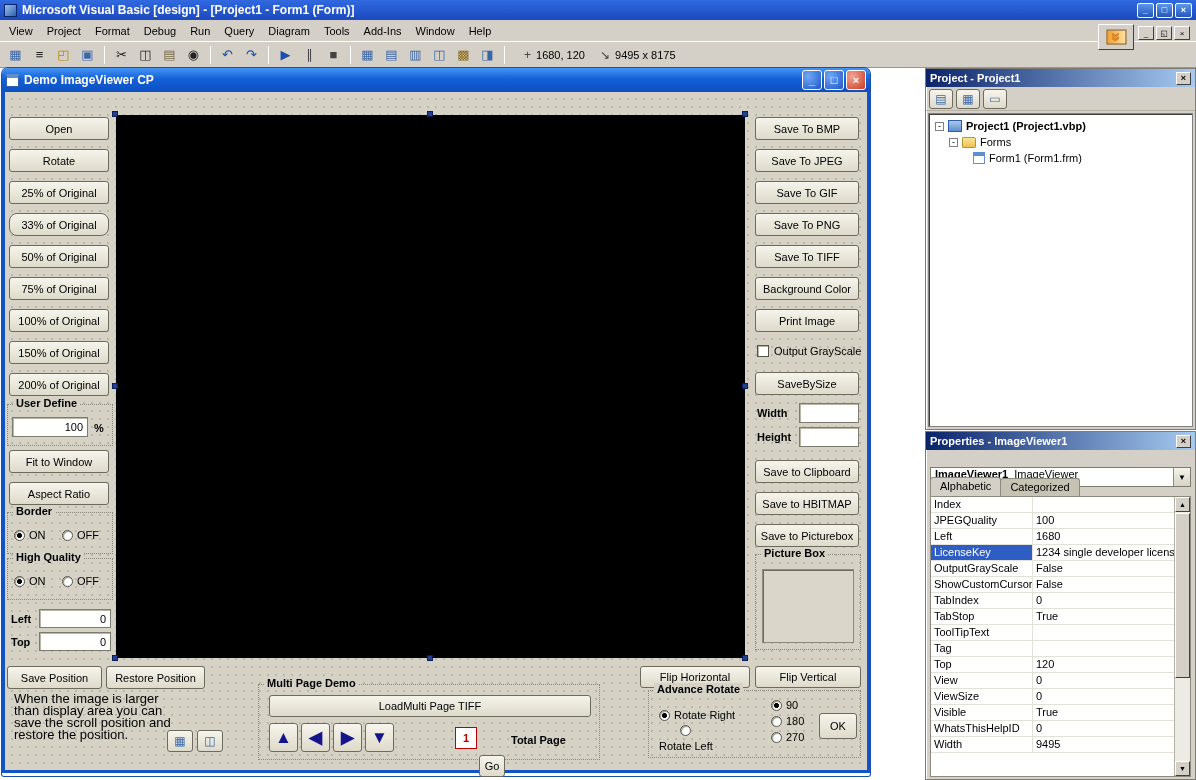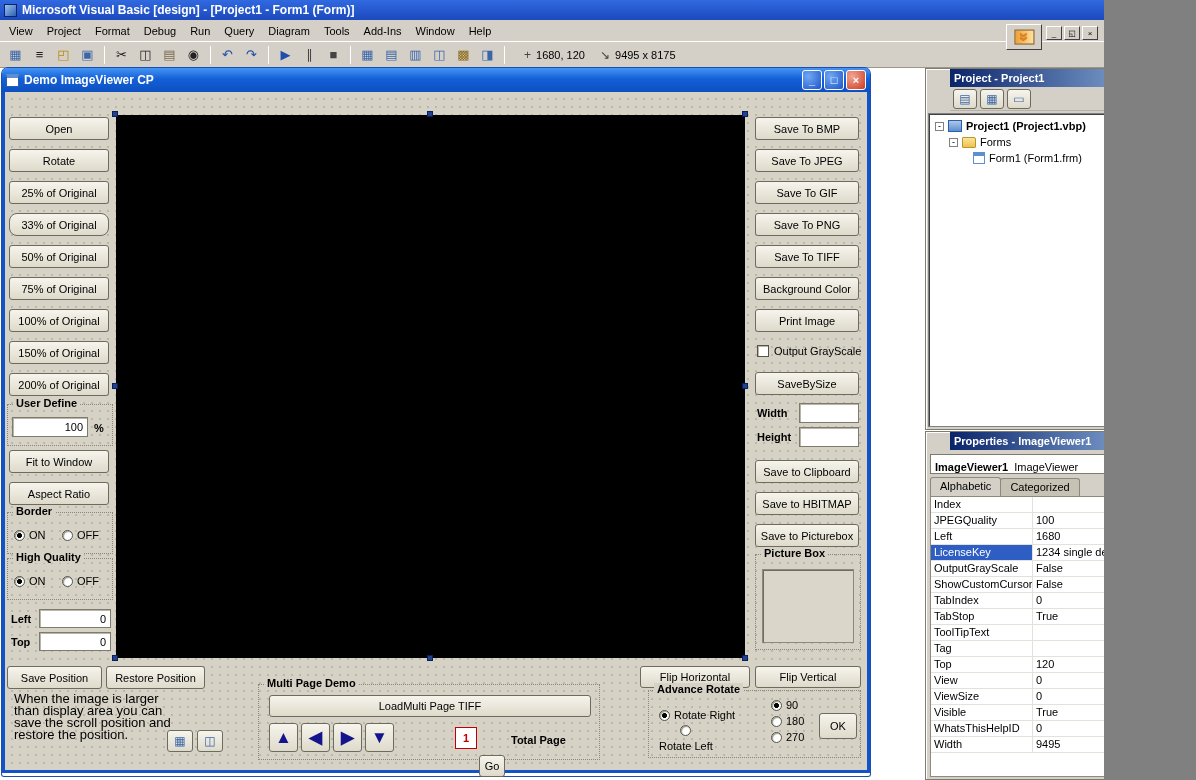--- a/index.html
+++ b/index.html
@@ -1,18 +1,18 @@
 <!DOCTYPE html>
 <html><head>
 <meta charset="utf-8">
 <style>
   *{margin:0;padding:0;box-sizing:border-box;}
   html,body{background:#808080;}
   body{font-family:"Liberation Sans",sans-serif;font-size:11px;color:#000;}
-  .screen{position:relative;width:1104px;height:780px;background:#D4D0C8;overflow:hidden;}
+  .screen{position:relative;width:1196px;height:780px;background:#D4D0C8;overflow:hidden;}
 
   
   .main-titlebar{position:absolute;left:0;top:0;width:1196px;height:20px;
     background:linear-gradient(180deg,#3169E0,#1C49BE);color:#fff;font-weight:bold;font-size:12px;
     display:flex;align-items:center;padding:0 4px;gap:5px;}
   .app-icon{width:13px;height:13px;background:linear-gradient(135deg,#9CC1F0,#2B5FAD);border:1px solid #0A246A;}
   .win-btns{margin-left:auto;display:flex;gap:2px;}
   .wbtn{width:17px;height:15px;border:1px solid #fff;border-radius:2px;
     background:linear-gradient(180deg,#5E97E8,#2257BE);color:#fff;font-size:9px;font-weight:bold;
     display:flex;align-items:center;justify-content:center;line-height:1;}
@@ -67,42 +67,42 @@
     box-shadow:inset 1px 1px 0 #b9b6a8;}
   .image-area{position:absolute;left:111px;top:23px;width:629px;height:543px;background:#000;}
   .handle{position:absolute;width:6px;height:6px;background:#24418F;border:1px solid #0A1E5E;}
   .note{position:absolute;left:9px;top:601px;width:170px;line-height:12px;font-size:13px;}
   .mini{position:absolute;width:26px;height:22px;font-size:12px;color:#3A66A8;}
   .arrow-btn{position:absolute;width:29px;height:29px;font-size:17px;font-weight:bold;color:#14148C;}
   .page-box{position:absolute;background:#fff;border:1px solid #C00000;color:#C00000;font-weight:bold;
     display:flex;align-items:center;justify-content:center;}
 
   
-  .panel{position:absolute;background:#D4D0C8;border:1px solid #7e7c70;box-shadow:inset 1px 1px 0 #fff;padding-left:24px;}
+  .panel{position:absolute;background:#D4D0C8;border:1px solid #7e7c70;box-shadow:inset 1px 1px 0 #fff;}
   .panel-titlebar{height:18px;background:linear-gradient(90deg,#0A246A,#A6CAF0);color:#fff;font-weight:bold;
     display:flex;align-items:center;padding:0 4px;}
   .panel-close{margin-left:auto;width:15px;height:13px;background:#D4D0C8;border:1px solid;
     border-color:#fff #404040 #404040 #fff;color:#000;font-size:9px;font-weight:bold;
     display:flex;align-items:center;justify-content:center;}
   .ptoolbar{height:24px;display:flex;align-items:center;gap:3px;padding-left:3px;border-bottom:1px solid #b5b2a4;}
   .ptool-btn{width:24px;height:20px;display:flex;align-items:center;justify-content:center;font-size:12px;
     color:#3A66A8;}
   .tree{position:absolute;left:2px;right:2px;top:44px;bottom:2px;background:#fff;
     border:1px solid #808080;box-shadow:inset 1px 1px 0 #404040;padding:4px 2px;}
   .tree-row{display:flex;align-items:center;height:16px;gap:4px;}
   .expander{width:9px;height:9px;border:1px solid #808080;background:#fff;font-size:9px;line-height:7px;
     text-align:center;flex:0 0 auto;}
   .icon-project{width:14px;height:12px;background:linear-gradient(#ACC7E8,#5E8FD0);border:1px solid #2B5FAD;flex:0 0 auto;}
   .icon-folder{width:14px;height:11px;background:linear-gradient(#FBE49A,#EFC14E);border:1px solid #B8962E;
     border-radius:1px 2px 1px 1px;flex:0 0 auto;}
   .icon-form{width:12px;height:12px;background:#fff;border:1px solid #5E8FD0;border-top:4px solid #5E8FD0;flex:0 0 auto;}
   .troot{font-weight:bold;}
 
-  .obj-combo{position:absolute;left:4px;top:22px;right:4px;height:20px;background:#fff;border:1px solid #7c7b6e;
-    display:flex;align-items:flex-end;gap:6px;padding-left:4px;}
+  .obj-combo{position:absolute;left:4px;top:35px;right:4px;height:20px;background:#fff;border:1px solid #7c7b6e;
+    display:flex;align-items:flex-start;gap:6px;padding-left:4px;}
   .obj-name{font-weight:bold;}
   .combo-arrow{margin-left:auto;width:17px;height:18px;background:linear-gradient(180deg,#F6F4EC,#D6D2C4);
     border-left:1px solid #8c8a7e;display:flex;align-items:center;justify-content:center;font-size:8px;}
   .tabs{position:absolute;left:4px;top:46px;height:18px;display:flex;align-items:flex-end;}
   .tab{padding:2px 9px 3px;border:1px solid #8c8a7e;border-bottom:none;background:#C6C2B4;
     border-radius:3px 3px 0 0;margin-right:-1px;}
   .tab.active{background:#D4D0C8;position:relative;z-index:2;padding-bottom:4px;}
   .prop-grid{position:absolute;left:4px;top:64px;right:4px;bottom:2px;background:#fff;
     border:1px solid #8c8a7e;display:flex;overflow:hidden;}
   .prop-rows{flex:1;overflow:hidden;}

